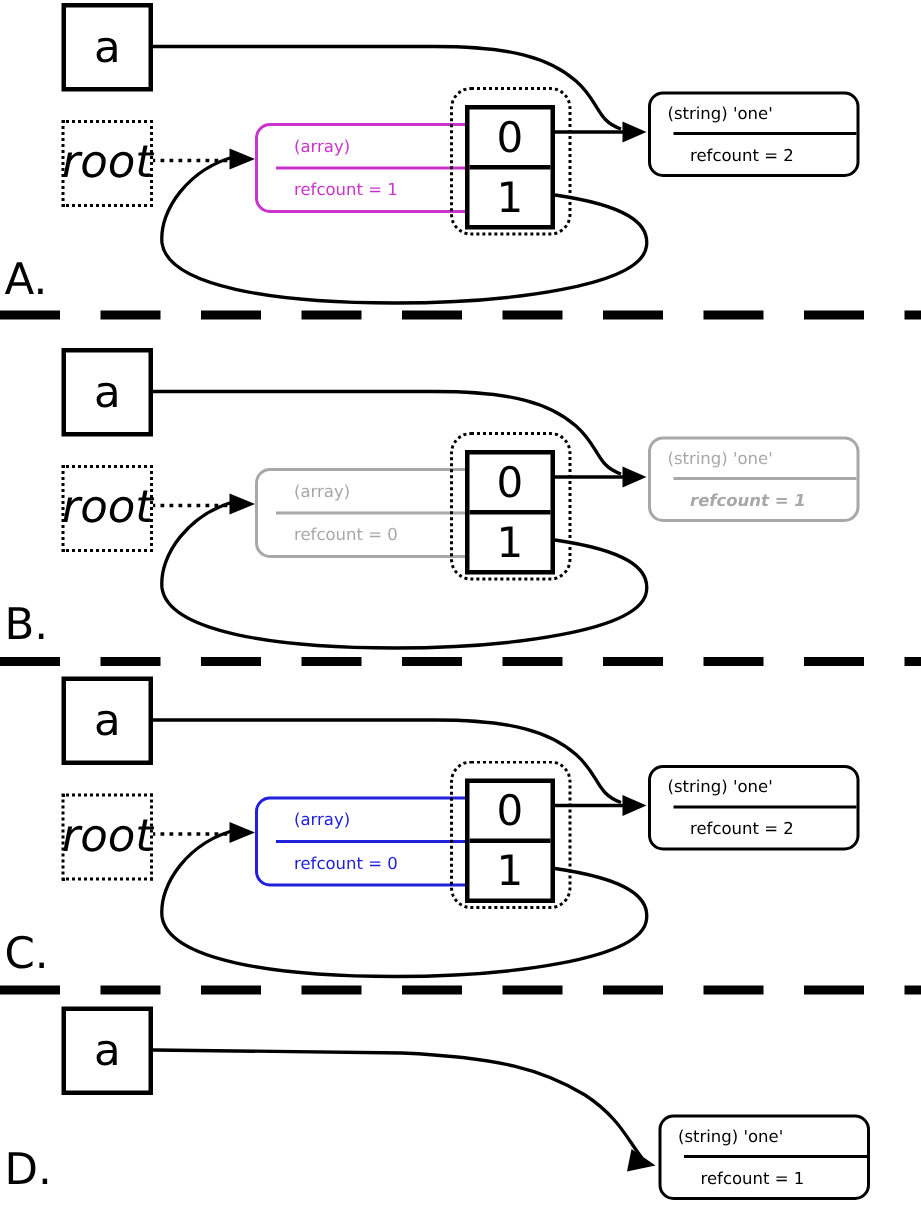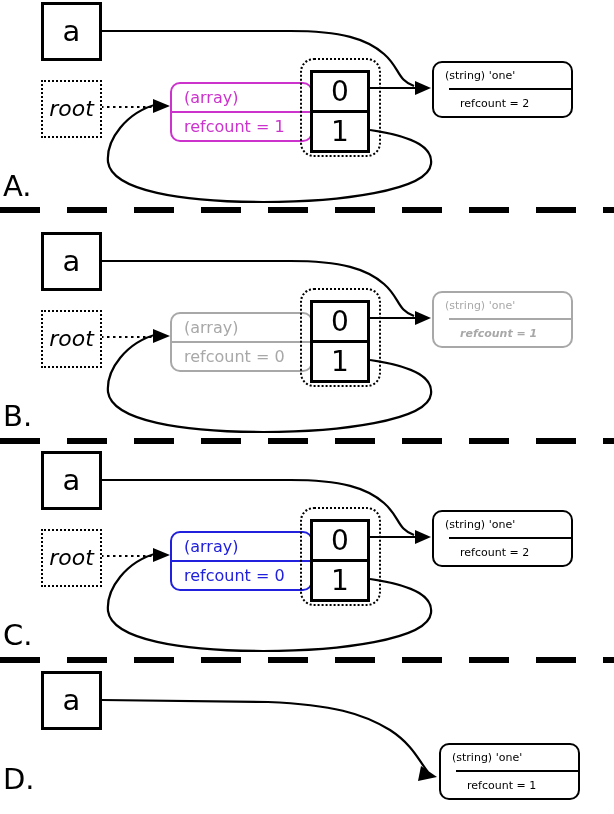--- a/index.html
+++ b/index.html
@@ -13,26 +13,26 @@
   .var-box{
     position:absolute;left:41px;top:2px;width:55px;height:53px;
     border:3px solid #000;background:#fff;
     display:flex;align-items:center;justify-content:center;
     font-size:29px;line-height:1;
   }
   .root-box{
     position:absolute;left:41px;top:80px;width:57px;height:54px;
     border:2px dotted #000;background:#fff;
     display:flex;align-items:center;justify-content:center;
-    font-size:22px;font-style:italic;line-height:1;
+    font-size:30px;font-style:italic;line-height:1;
   }
   .array-node{
     position:absolute;left:170px;top:82px;width:139px;height:56px;
     border:2px solid currentColor;border-radius:10px;background:#fff;
-    font-size:16px;z-index:2;
+    font-size:11px;z-index:2;padding-left:12px;
   }
   .array-node .row1{height:27px;display:flex;align-items:center;padding-left:12px;}
   .array-node .row2{height:27px;display:flex;align-items:center;padding-left:12px;border-top:2px solid currentColor;}
   .bucket-outline{
     position:absolute;left:300px;top:58px;width:77px;height:95px;
     border:2px dotted #000;border-radius:14px;z-index:3;
   }
   .bucket{
     position:absolute;left:310px;top:70px;width:54px;
     border:3px solid #000;background:#fff;z-index:4;

